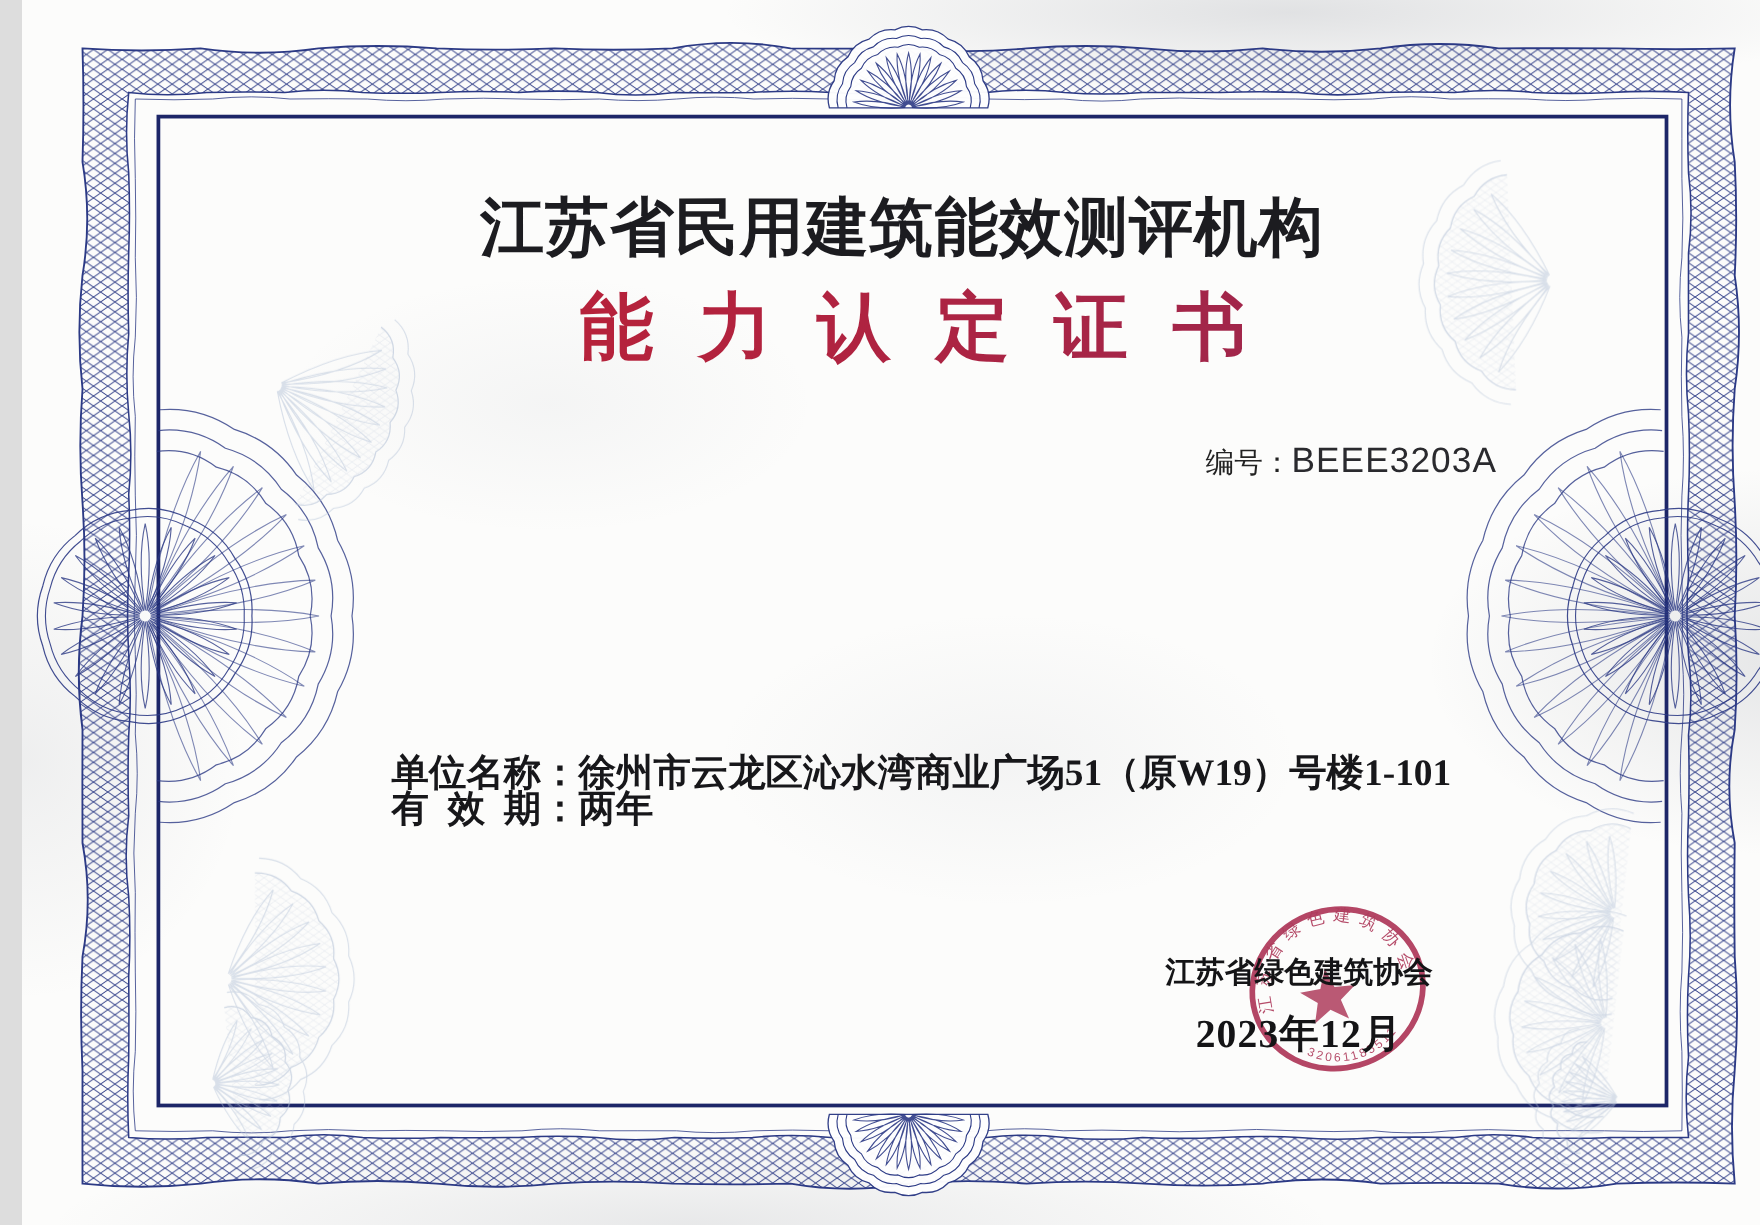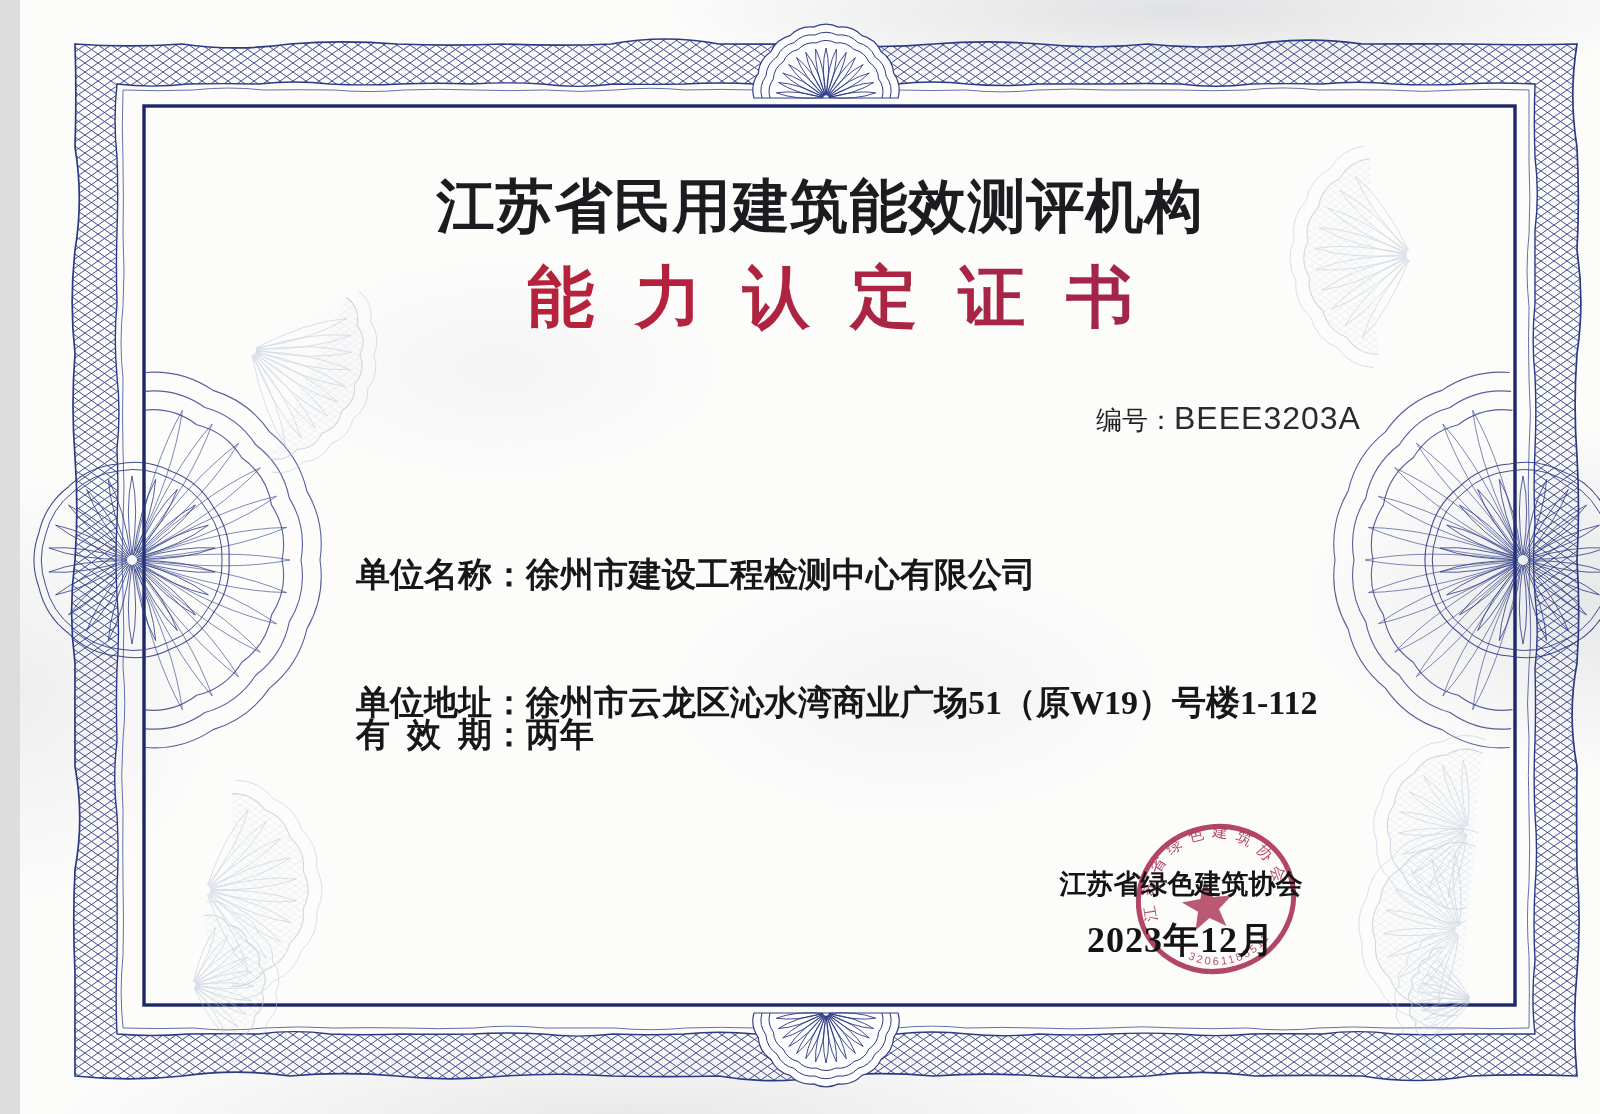--- a/index.html
+++ b/index.html
@@ -114,22 +114,21 @@
         <path d="M1408.5 1059.8Q1394.8 1058.8 1393.4 1045.1 Q1380.6 1040.2 1383.0 1026.8 Q1372.1 1018.5 1378.3 1006.2 Q1370.1 995.2 1379.5 985.2 Q1374.8 972.3 1386.6 965.4 Q1385.7 951.7 1399.0 948.3 Q1402.0 935.0 1415.7 935.5 " fill="none" stroke="#b7c4d8" stroke-width="1" opacity="0.8"></path>
         <path d="M1449.7 1002.1Q1432.0 1025.3 1414.0 1035.5Q1425.4 1018.2 1449.7 1002.1 M1449.4 1001.7Q1427.8 1021.3 1408.3 1028.1Q1422.6 1013.2 1449.4 1001.7 M1449.1 1001.2Q1424.4 1016.6 1403.9 1019.8Q1420.7 1007.7 1449.1 1001.2 M1448.9 1000.7Q1421.8 1011.4 1401.2 1010.9Q1419.8 1002.0 1448.9 1000.7 M1448.9 1000.1Q1420.3 1005.8 1400.0 1001.6Q1420.0 996.2 1448.9 1000.1 M1448.9 999.5Q1419.8 1000.1 1400.6 992.3Q1421.2 990.5 1448.9 999.5 M1449.0 999.0Q1420.3 994.3 1402.8 983.2Q1423.4 985.2 1449.0 999.0 M1449.3 998.5Q1421.8 988.7 1406.6 974.7Q1426.5 980.3 1449.3 998.5 M1449.6 998.0Q1424.3 983.5 1411.8 967.0Q1430.4 976.0 1449.6 998.0 M1450.0 997.6Q1427.7 978.8 1418.4 960.3Q1435.1 972.6 1450.0 997.6 " fill="none" stroke="#b7c4d8" stroke-width="1" opacity="0.8"></path>
       </g>
     </svg>
 
   <div class="txt title">江苏省民用建筑能效测评机构</div>
   <div class="txt subtitle">能 力 认 定 证 书</div>
 
   <div class="txt serial"><span>编号：</span><span class="val">BEEE3203A</span></div>
 
-  <div class="txt frow r0"><span class="lab">单位名称：</span><span>徐州市建设工程检测中心有限公司</span></div>
-  <div class="txt frow r2"><span class="lab">单位地址：</span><span>徐州市云龙区沁水湾商业广场51（原W19）号楼1-112</span></div>
+  <div class="txt frow r2"><span class="lab">单位名称：</span><span>徐州市云龙区沁水湾商业广场51（原W19）号楼1-101</span></div>
   <div class="txt frow r3"><span class="lab">有  效  期：</span><span>两年</span></div>
 
   <div class="txt issuer">江苏省绿色建筑协会</div>
   <div class="txt idate">2023年12月</div>
 
   <svg class="seal" id="sealSvg" viewBox="0 0 200 190">
     <defs>
       <path id="arcTop" d="M44.3 124 A62 62 0 1 1 151.7 124"></path>
       <path id="arcBot" d="M36 115.6 A66 66 0 0 0 160 115.6"></path>
     </defs>

